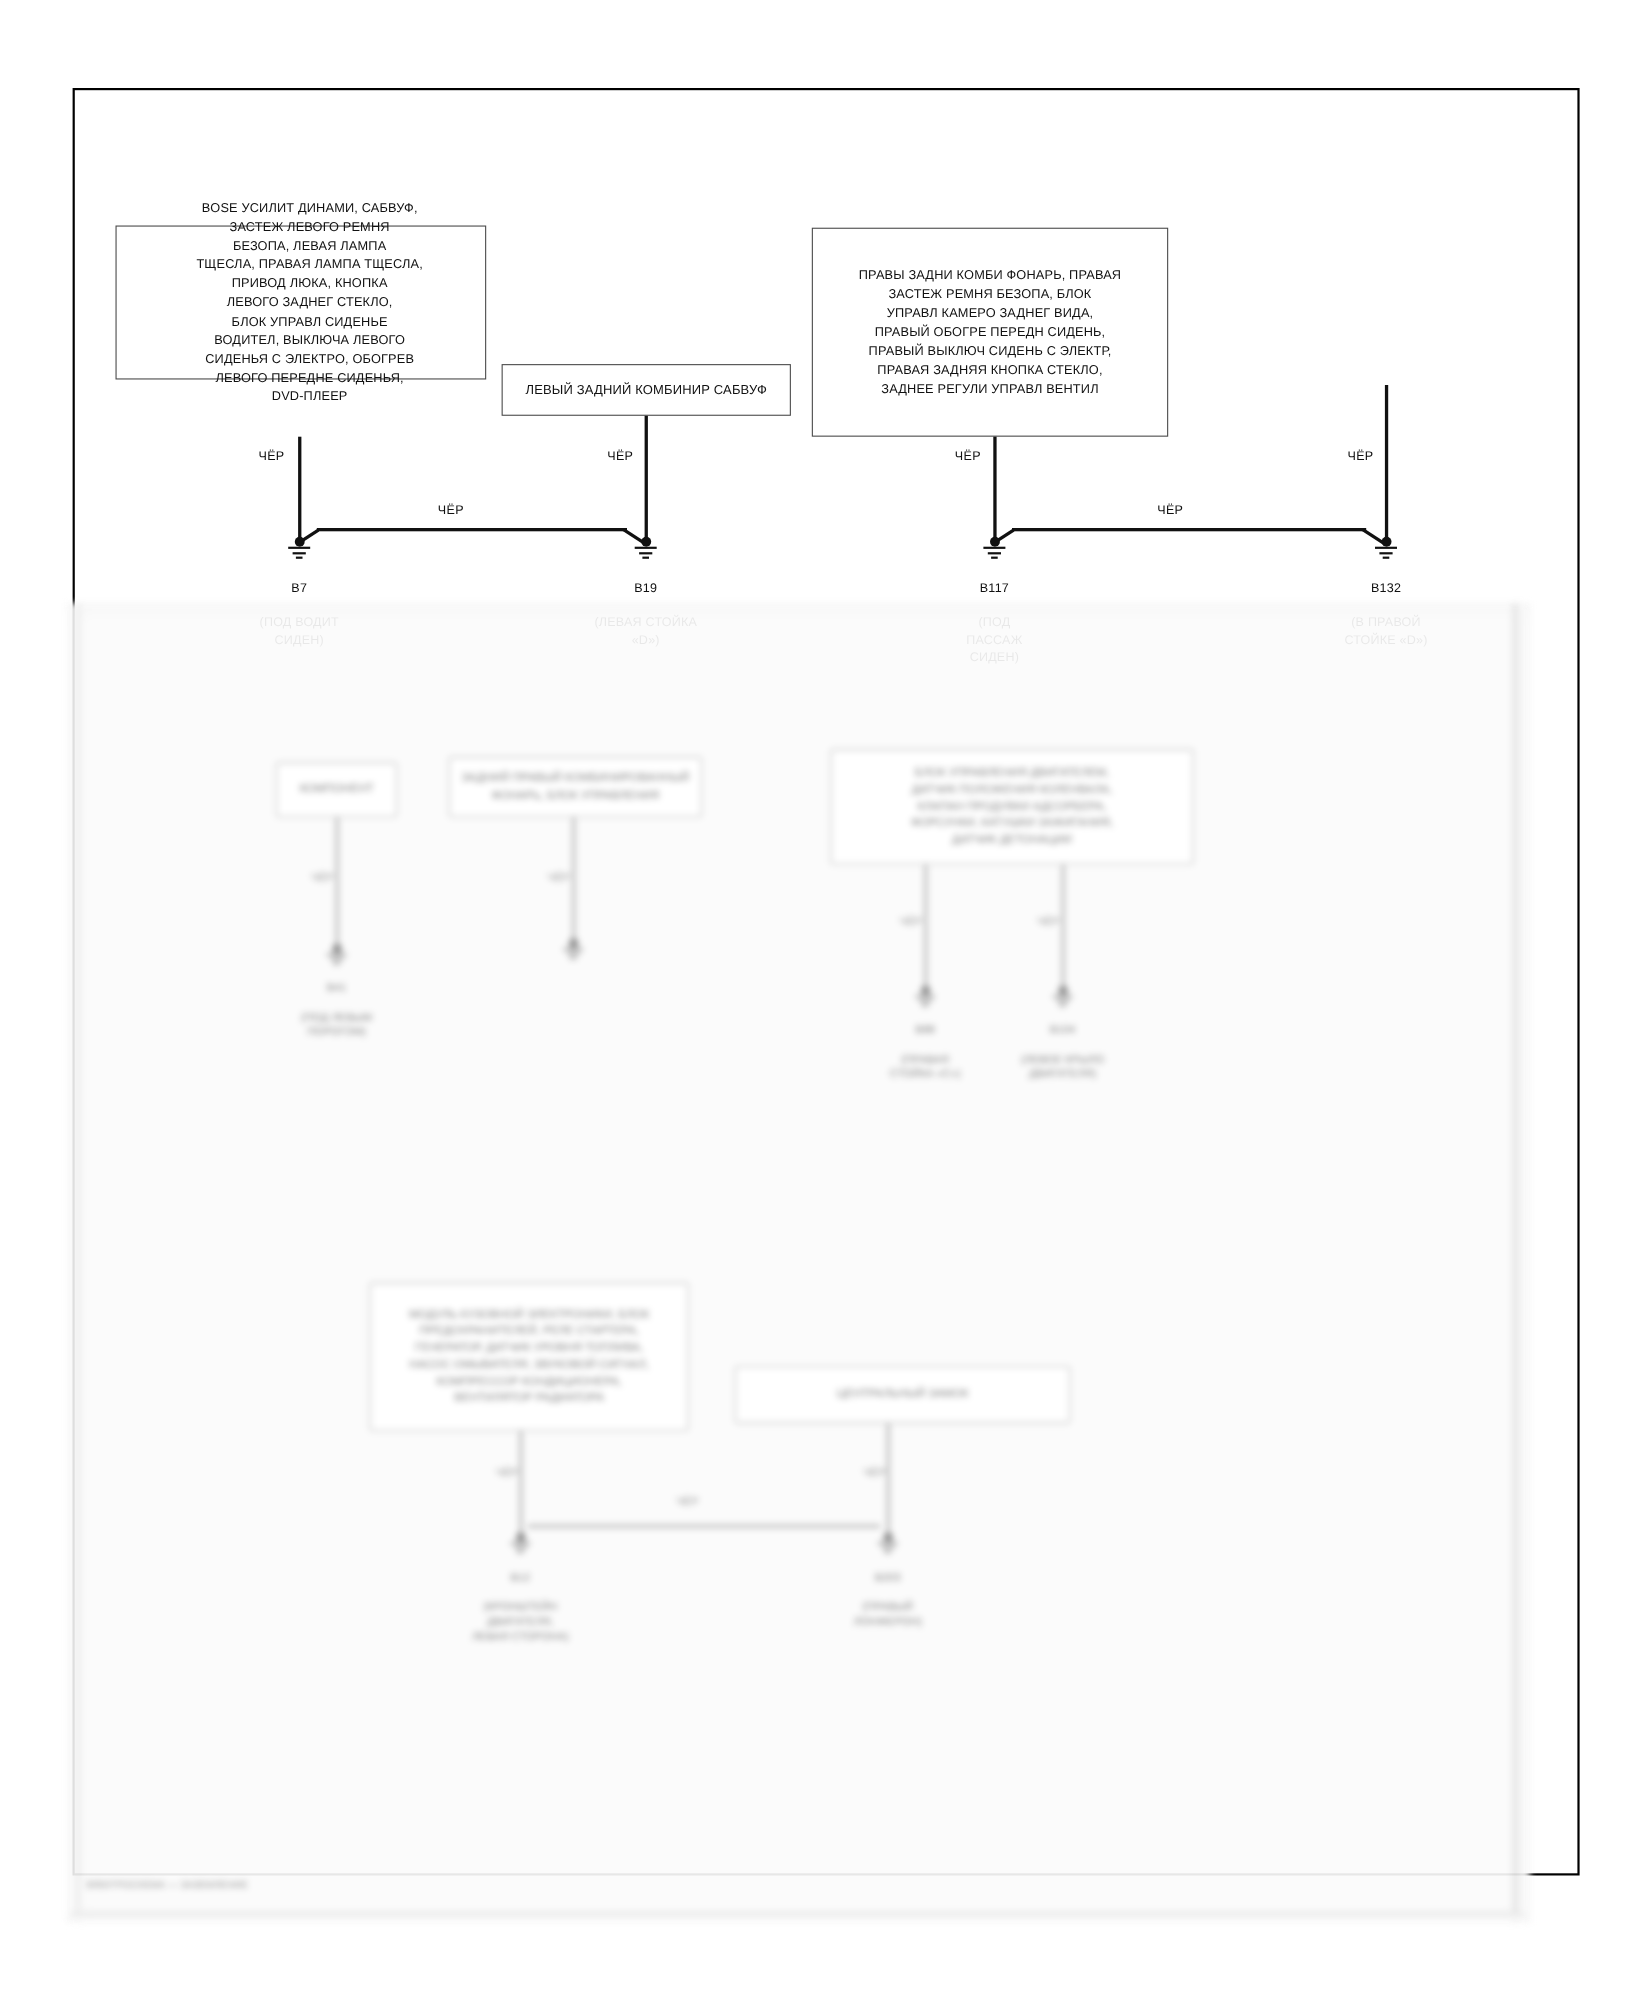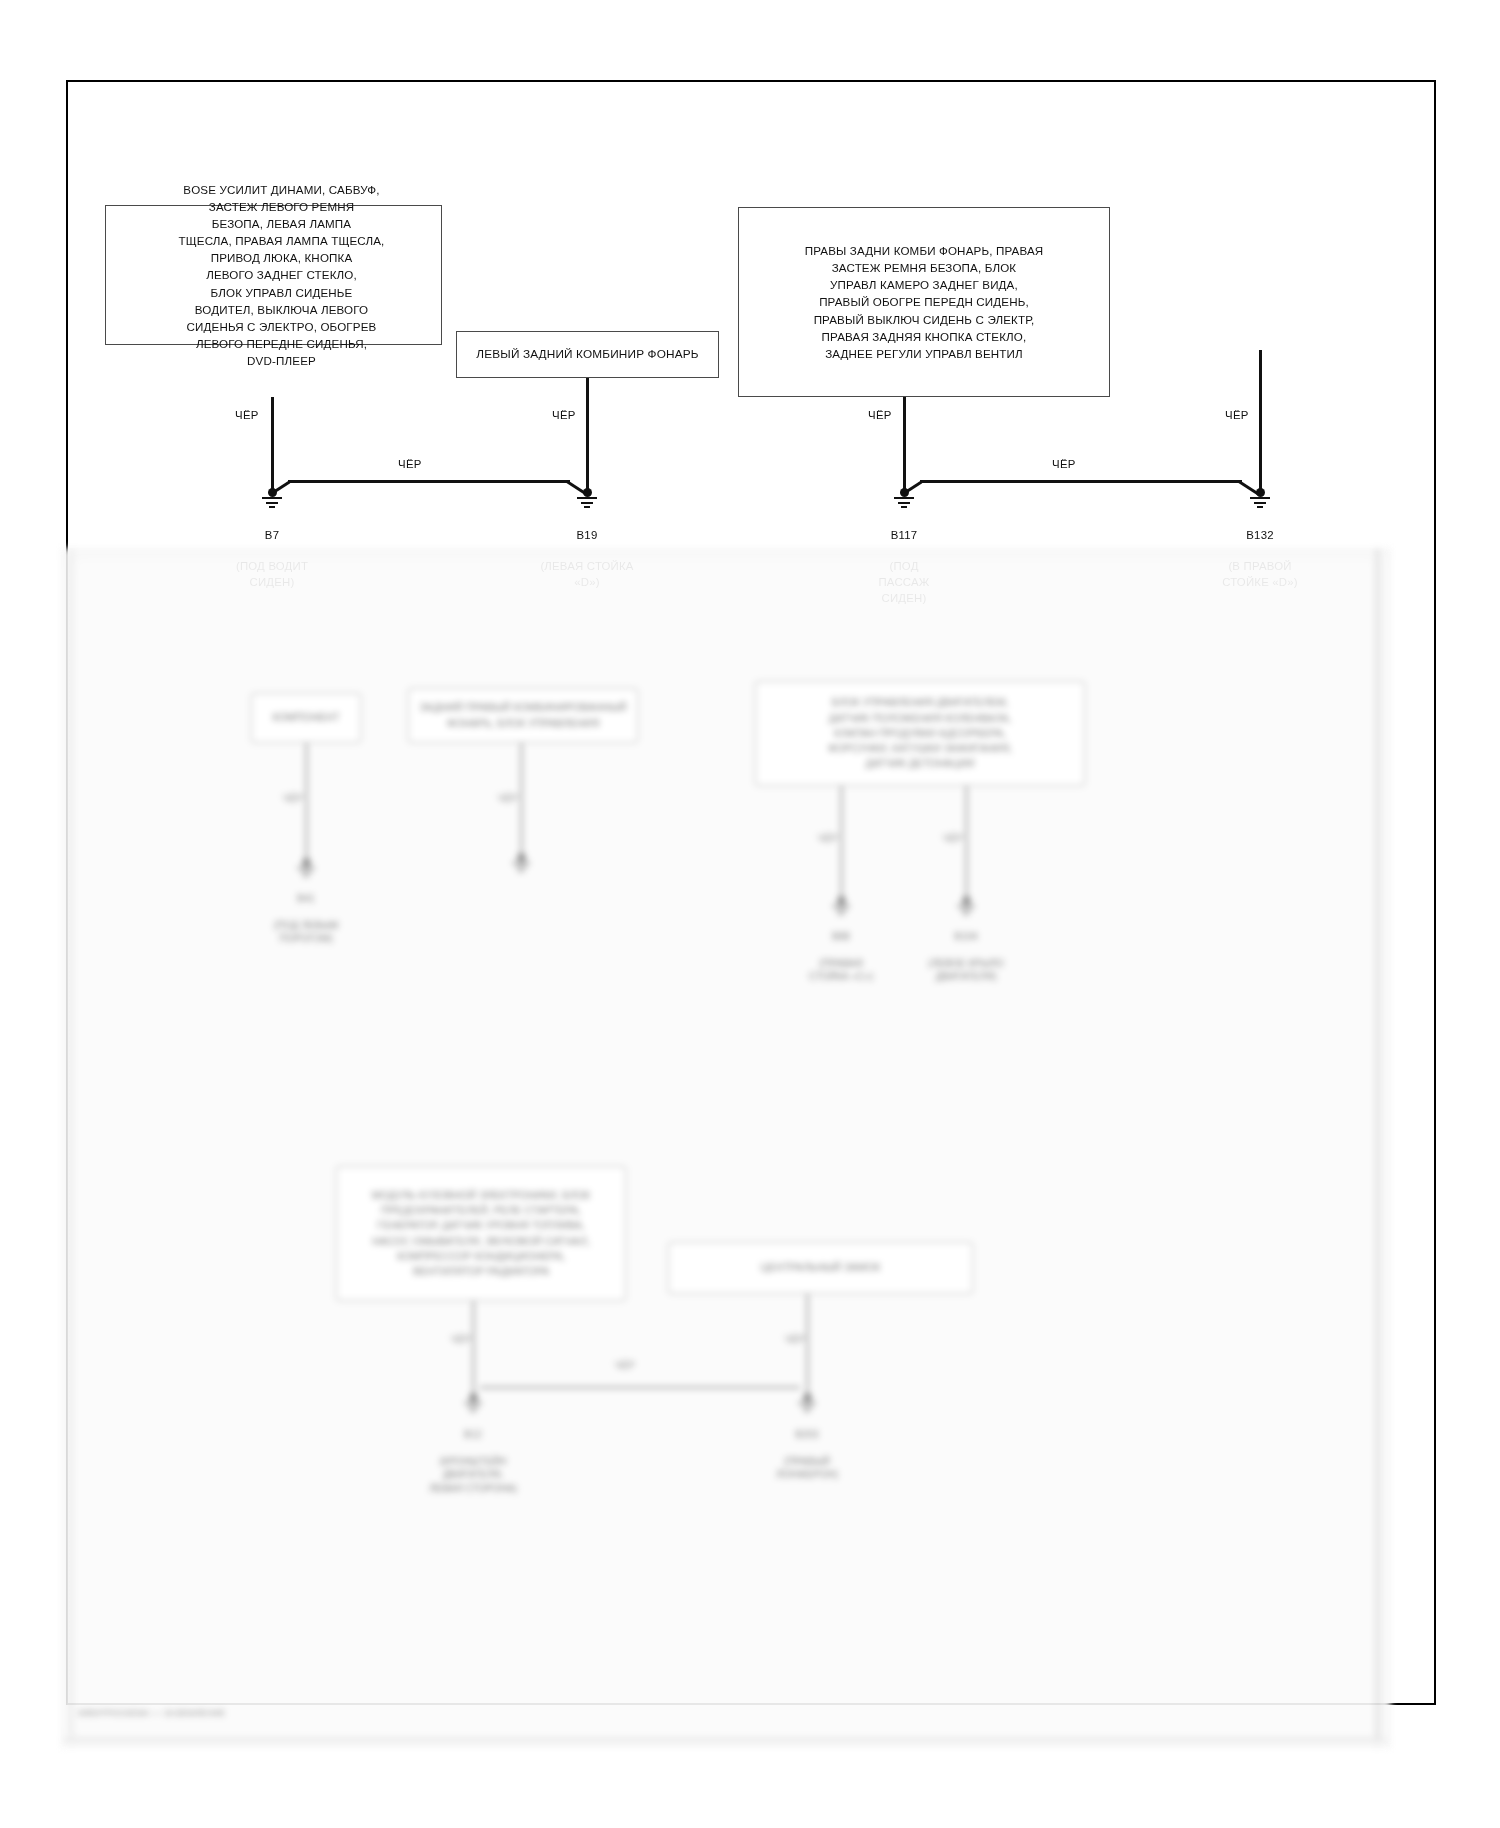--- a/index.html
+++ b/index.html
@@ -230,23 +230,23 @@
 БЕЗОПА, ЛЕВАЯ ЛАМПА
 ТЩЕСЛА, ПРАВАЯ ЛАМПА ТЩЕСЛА,
 ПРИВОД ЛЮКА, КНОПКА
 ЛЕВОГО ЗАДНЕГ СТЕКЛО,
 БЛОК УПРАВЛ СИДЕНЬЕ
 ВОДИТЕЛ, ВЫКЛЮЧА ЛЕВОГО
 СИДЕНЬЯ С ЭЛЕКТРО, ОБОГРЕВ
 ЛЕВОГО ПЕРЕДНЕ СИДЕНЬЯ,
 DVD-ПЛЕЕР</div>
 
-  <div class="comp-box" style="left:456px; top:331px; width:263px; height:47px; font-size:11.8px;">ЛЕВЫЙ ЗАДНИЙ КОМБИНИР ФОНАРЬ</div>
-
-  <div class="comp-box" style="left:738px; top:207px; width:372px; height:190px;">ПРАВЫ ЗАДНИ КОМБИ ФОНАРЬ, ПРАВАЯ
+  <div class="comp-box" style="left:456px; top:331px; width:263px; height:47px; font-size:11.8px;">ЛЕВЫЙ ЗАДНИЙ КОМБИНИР САБВУФ</div>
+
+  <div class="comp-box" style="left:738px; top:207px; width:324px; height:190px;">ПРАВЫ ЗАДНИ КОМБИ ФОНАРЬ, ПРАВАЯ
 ЗАСТЕЖ РЕМНЯ БЕЗОПА, БЛОК
 УПРАВЛ КАМЕРО ЗАДНЕГ ВИДА,
 ПРАВЫЙ ОБОГРЕ ПЕРЕДН СИДЕНЬ,
 ПРАВЫЙ ВЫКЛЮЧ СИДЕНЬ С ЭЛЕКТР,
 ПРАВАЯ ЗАДНЯЯ КНОПКА СТЕКЛО,
 ЗАДНЕЕ РЕГУЛИ УПРАВЛ ВЕНТИЛ</div>
 
 
   <div class="wire-v" style="left:271px; top:397px; height:96px;"></div>
   <div class="wire-v" style="left:586px; top:378px; height:115px;"></div>

